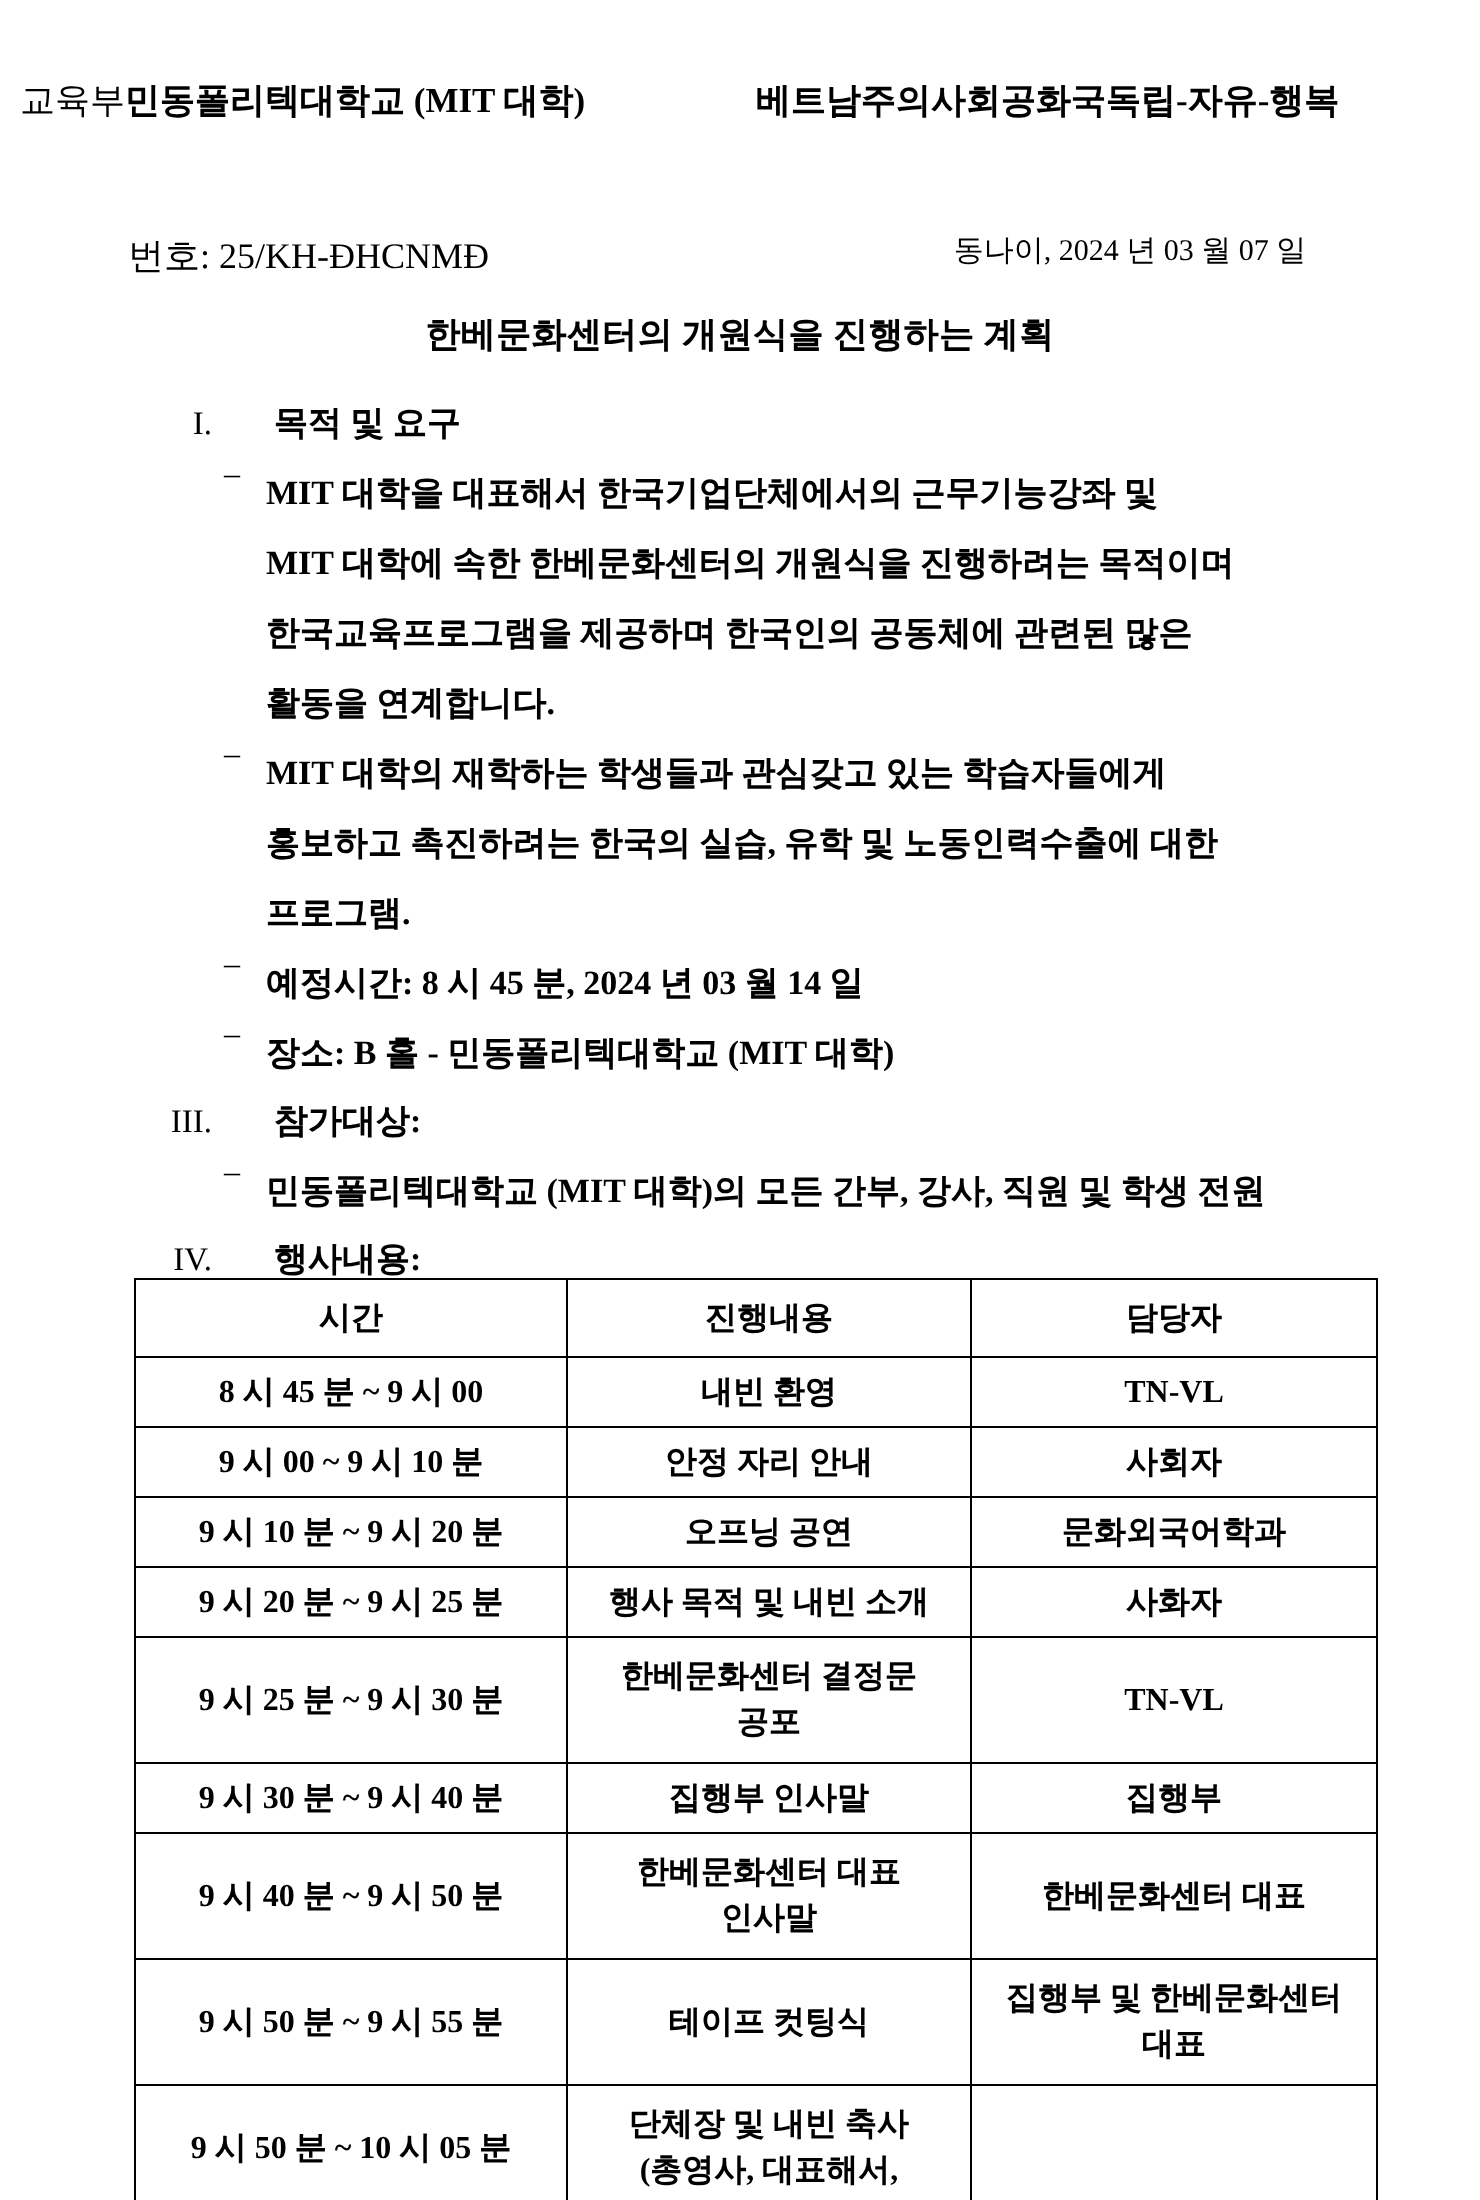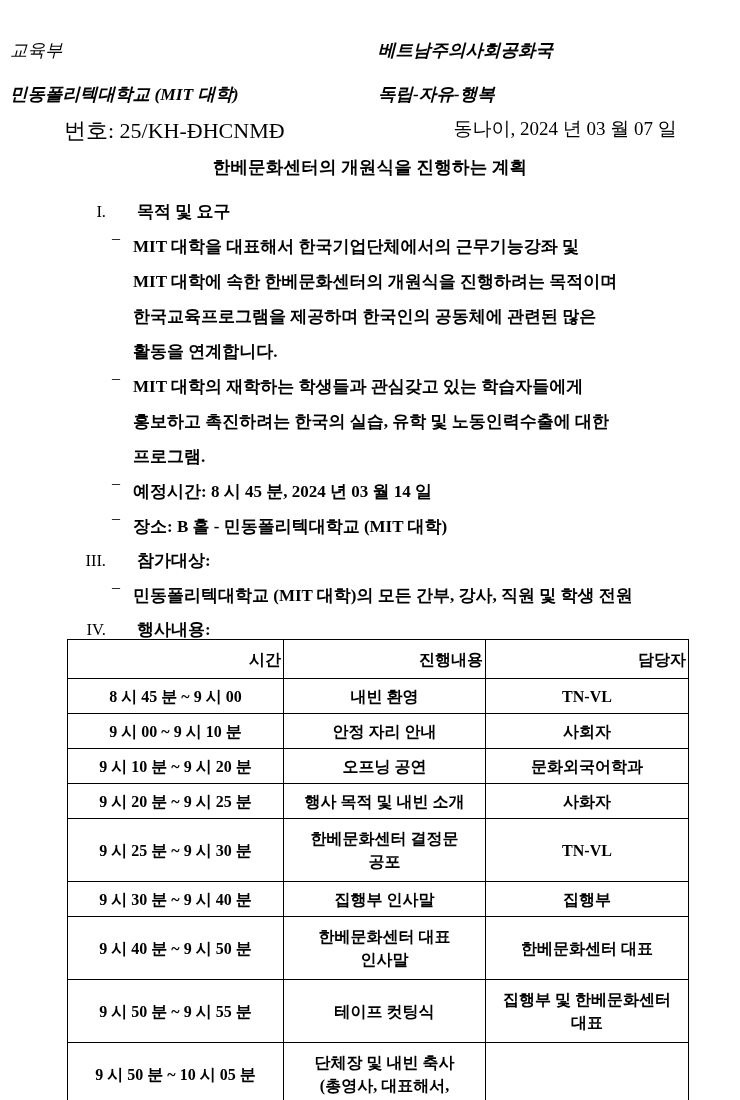--- a/index.html
+++ b/index.html
@@ -27,23 +27,22 @@
   .letterhead {
     position: absolute;
     top: 28px;
     left: 0;
     width: 740px;
     display: flex;
     flex-direction: row;
   }
   .lh-col {
     display: flex;
-    flex-direction: column;
-    align-items: flex-start;
-    font-style: italic;
+    flex-direction: row;
+    align-items: flex-end;
   }
   .lh-left {
     width: 350px;
     margin-left: 10px;
   }
   .lh-right {
     width: 340px;
     margin-left: 18px;
   }
   .lh-line {
@@ -58,31 +57,31 @@
     position: absolute;
     top: 116px;
     left: 0;
     width: 740px;
     height: 26px;
   }
   .num-left {
     position: absolute;
     left: 64px;
     top: 0;
-    font-size: 22px;
+    font-size: 18px;
     white-space: nowrap;
     text-align: center;
   }
   .num-right {
     position: absolute;
     left: 400px;
     top: 0;
     width: 330px;
     text-align: center;
-    font-size: 19px;
+    font-size: 15px;
     white-space: nowrap;
   }
 
   
   .doc-title {
     position: absolute;
     top: 155px;
     left: 0;
     width: 740px;
     text-align: center;
@@ -160,21 +159,20 @@
     border: 1.6px solid #000000;
     text-align: center;
     vertical-align: middle;
     font-size: 16px;
     font-weight: bold;
     padding: 3px 2px;
     line-height: 23px;
   }
   .schedule th {
     height: 32px;
-    text-align: right;
   }
   .col-time   { width: 211px; }
   .col-detail { width: 197px; }
   .col-person { width: 198px; }
   .row-1line td { height: 28px; }
   .row-2line td { height: 56px; }
   .cell-sub { display: block; }
   .cut-row td {
     border-bottom: none;
   }

